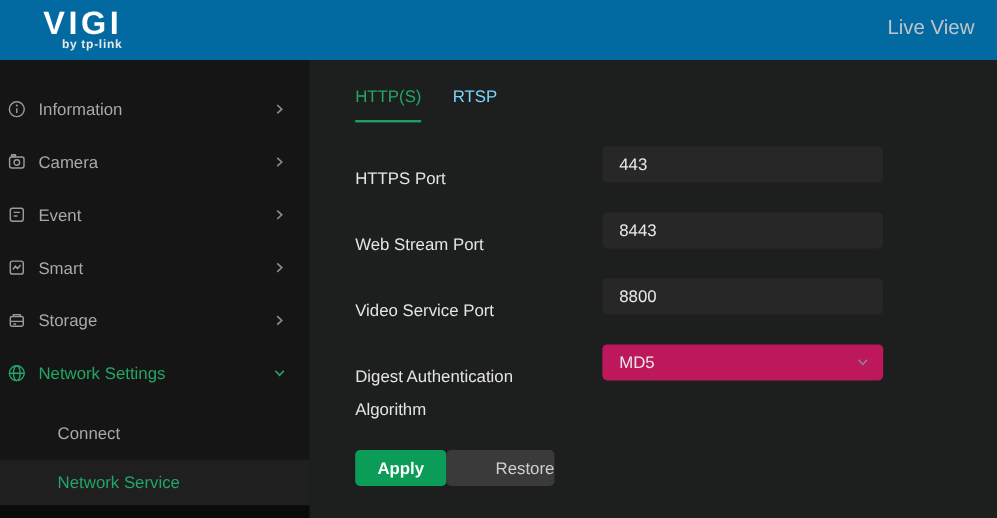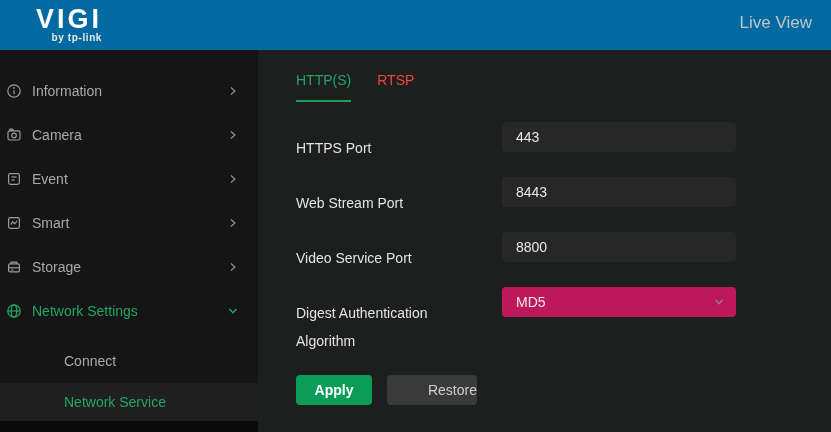--- a/index.html
+++ b/index.html
@@ -42,40 +42,40 @@
   }
   .nav-icon { width:16px; height:16px; margin-right:10px; color:#9b9b9b; flex:0 0 16px; }
   .nav-icon svg { display:block; }
   .nav-chev { position:absolute; right:17px; width:16px; height:16px; color:#8b8b8b; }
   .nav-item.active { color:#23a566; }
   .nav-item.active .nav-icon { color:#23a566; }
   .nav-item.active .nav-chev { color:#23a566; }
 
   .subnav { margin-top:6px; }
   .sub-item {
-    height:44px; line-height:44px; padding-left:64px;
+    height:44px; line-height:44px; padding-left:48px;
     font-size:14px; color:#a9a9a9; cursor:pointer;
   }
   .sub-item.active {
     height:39px; line-height:39px;
     background:#1f1f1f; color:#23a566;
   }
   .sidebar-strip {
     position:absolute; left:0; bottom:0; width:258px; height:11px;
     background:#0a0a0a;
   }
 
   
   .main {
     position:absolute; left:258px; top:50px; width:573px; height:382px;
     background:#1d1e1e;
   }
   .tabs { position:absolute; left:38px; top:22px; display:flex; gap:26px; }
   .tab {
-    font-size:14px; color:#ef4444; padding-bottom:12px; cursor:pointer;
+    font-size:14px; color:#7dd3fc; padding-bottom:12px; cursor:pointer;
     border-bottom:2px solid transparent;
   }
   .tab.active { color:#23a566; border-bottom-color:#1f9e5c; }
 
   .form-row { position:absolute; left:38px; width:460px; height:30px; }
   .row-0 { top:72px; }
   .row-1 { top:127px; }
   .row-2 { top:182px; }
   .row-3 { top:237px; }
   .field-label {
@@ -88,21 +88,21 @@
     border-radius:4px; color:#e8e8e8; font-size:14px; padding:0 14px;
     font-family:"Liberation Sans", sans-serif;
   }
   .select-box {
     width:234px; height:30px; background:#be185d; border-radius:4px;
     color:#e8e8e8; font-size:14px; display:flex; align-items:center;
     padding:0 14px; position:relative; cursor:pointer;
   }
   .select-chev { position:absolute; right:10px; top:8px; width:14px; height:14px; color:#8a8a8a; }
 
-  .actions { position:absolute; left:38px; top:325px; display:flex; gap:15px; }
+  .actions { position:absolute; left:38px; top:325px; display:flex; gap:0; }
   .btn {
     height:30px; border:none; border-radius:4px; font-size:14px;
     cursor:pointer; font-family:"Liberation Sans", sans-serif;
   }
   .btn-apply { width:76px; background:#0b9d57; color:#ffffff; font-weight:bold; }
   .btn-restore { width:90px; background:#3a3a3a; color:#cfcfcf;text-align:right; }
 </style>
 </head>
 <body>
 

